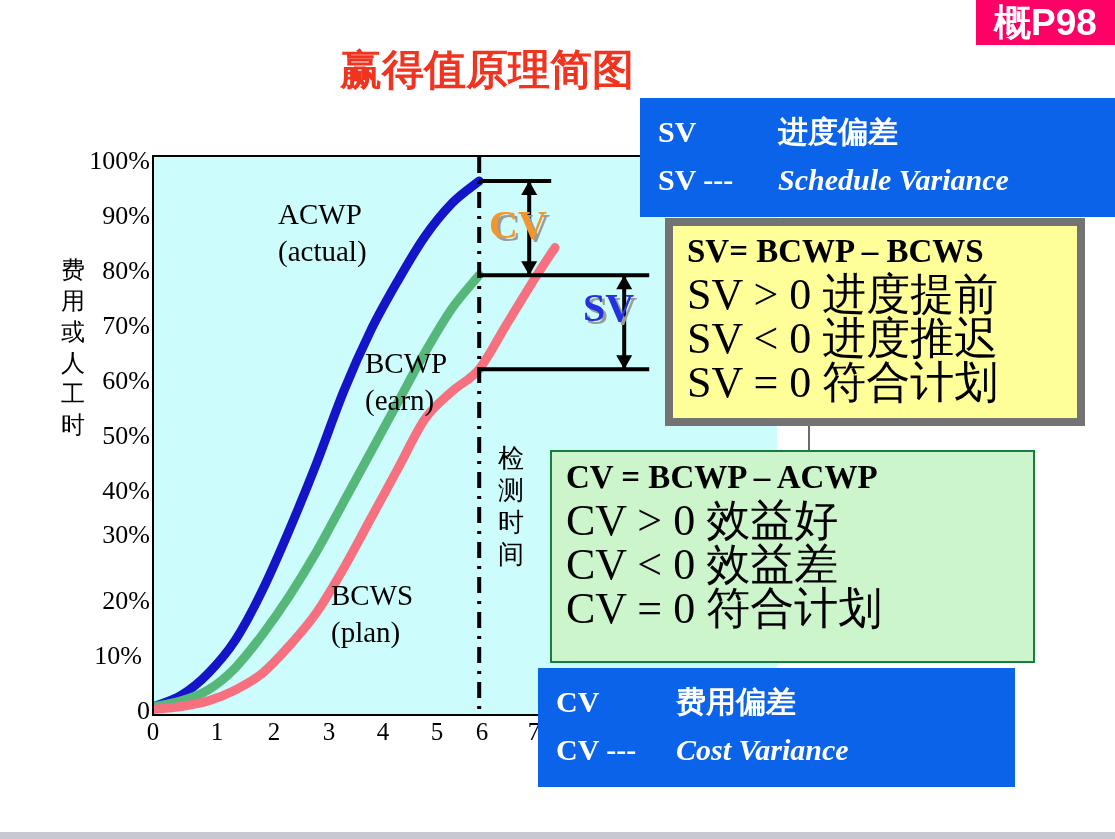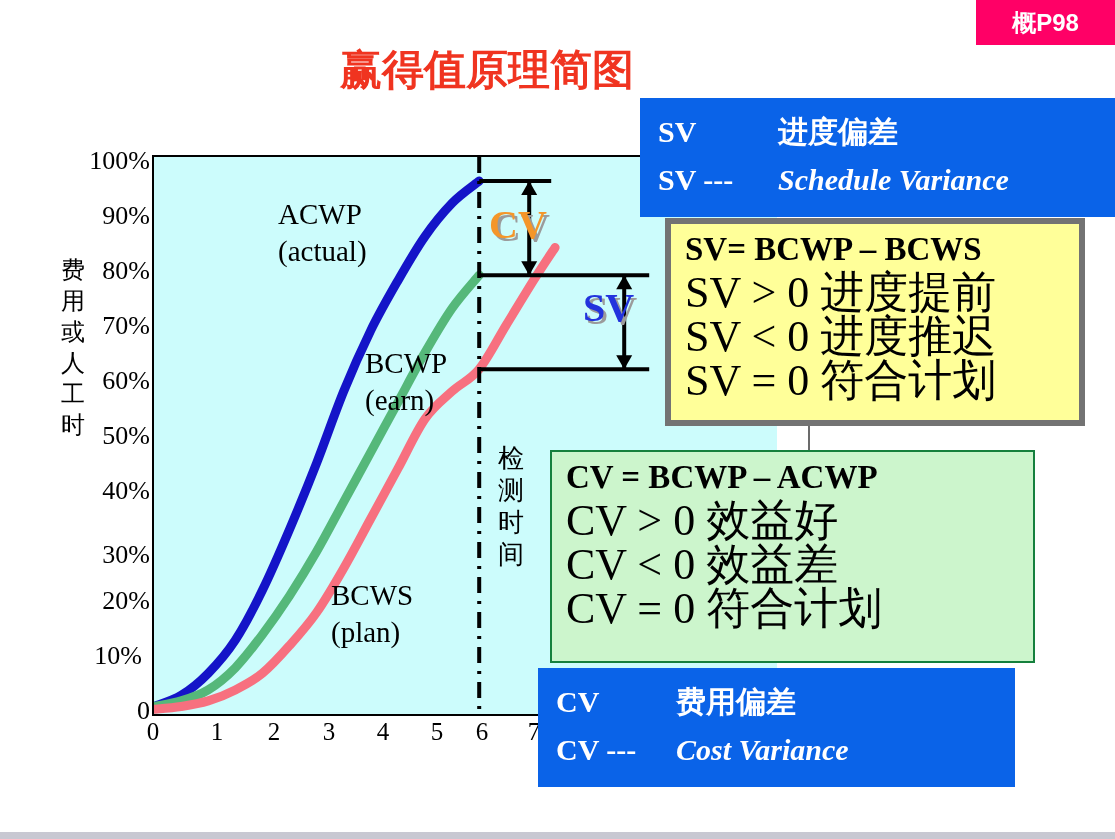--- a/index.html
+++ b/index.html
@@ -17,21 +17,21 @@
 
   
   .badge {
     position: absolute;
     left: 976px; top: 0px;
     width: 139px; height: 45px;
     background: #ff0066;
     color: #ffffff;
     font-family: "Liberation Sans", "DejaVu Sans", sans-serif;
     font-weight: bold;
-    font-size: 24px;
+    font-size: 37px;
     line-height: 45px;
     text-align: center;
     letter-spacing: 0px;
   }
 
   
   .title {
     position: absolute;
     left: 300px; top: 44px;
     width: 420px;
@@ -130,21 +130,21 @@
     font-weight: bold;
     white-space: nowrap;
   }
   .box-blue .head { display:inline-block; width:120px; }
   .box-blue .cn   { font-family:"Liberation Sans","DejaVu Sans",sans-serif; font-weight:bold; }
   .box-blue .en   { font-style: italic; }
   .box-blue .dash { display:inline-block; width:120px; }
 
   .box-yellow {
     background: #ffff99;
-    border: 6px solid #737373;
+    border: 8px solid #737373;
     padding: 4px 10px 6px 14px;
   }
   .box-green {
     background: #ccf5cc;
     border: 2px solid #15803d;
     padding: 4px 10px 6px 14px;
   }
   .box-yellow .l1, .box-green .l1 {
     font-weight: bold;
     font-size: 33px;
@@ -197,21 +197,21 @@
       </svg>
   </div>
 
   <div class="ylab" style="left:88px;  top:146px;">100%</div>
   <div class="ylab" style="left:88px;  top:201px;">90%</div>
   <div class="ylab" style="left:88px;  top:256px;">80%</div>
   <div class="ylab" style="left:88px;  top:311px;">70%</div>
   <div class="ylab" style="left:88px;  top:366px;">60%</div>
   <div class="ylab" style="left:88px;  top:421px;">50%</div>
   <div class="ylab" style="left:88px;  top:476px;">40%</div>
-  <div class="ylab" style="left:88px;  top:540px;">30%</div>
+  <div class="ylab" style="left:88px;  top:520px;">30%</div>
   <div class="ylab" style="left:88px;  top:586px;">20%</div>
   <div class="ylab" style="left:80px;  top:641px;">10%</div>
   <div class="ylab" style="left:88px;  top:696px;">0</div>
 
   <div class="xlab" style="left:138px; top:718px;">0</div>
   <div class="xlab" style="left:202px; top:718px;">1</div>
   <div class="xlab" style="left:259px; top:718px;">2</div>
   <div class="xlab" style="left:314px; top:718px;">3</div>
   <div class="xlab" style="left:368px; top:718px;">4</div>
   <div class="xlab" style="left:422px; top:718px;">5</div>

